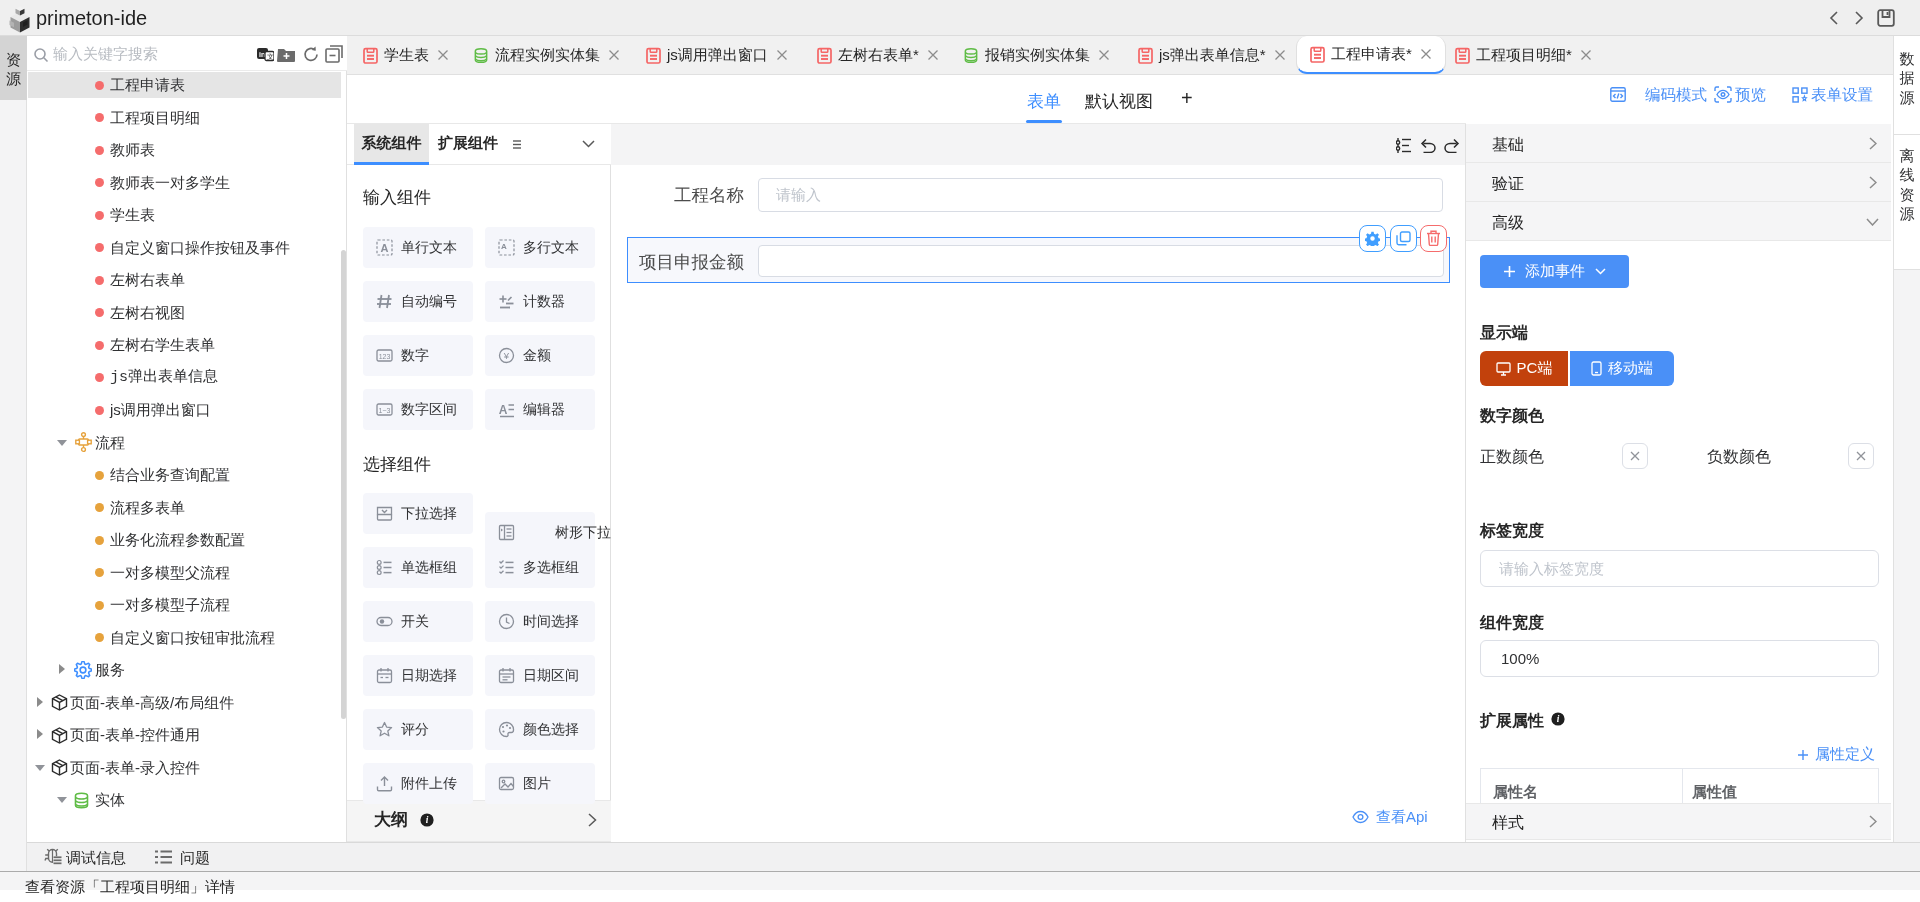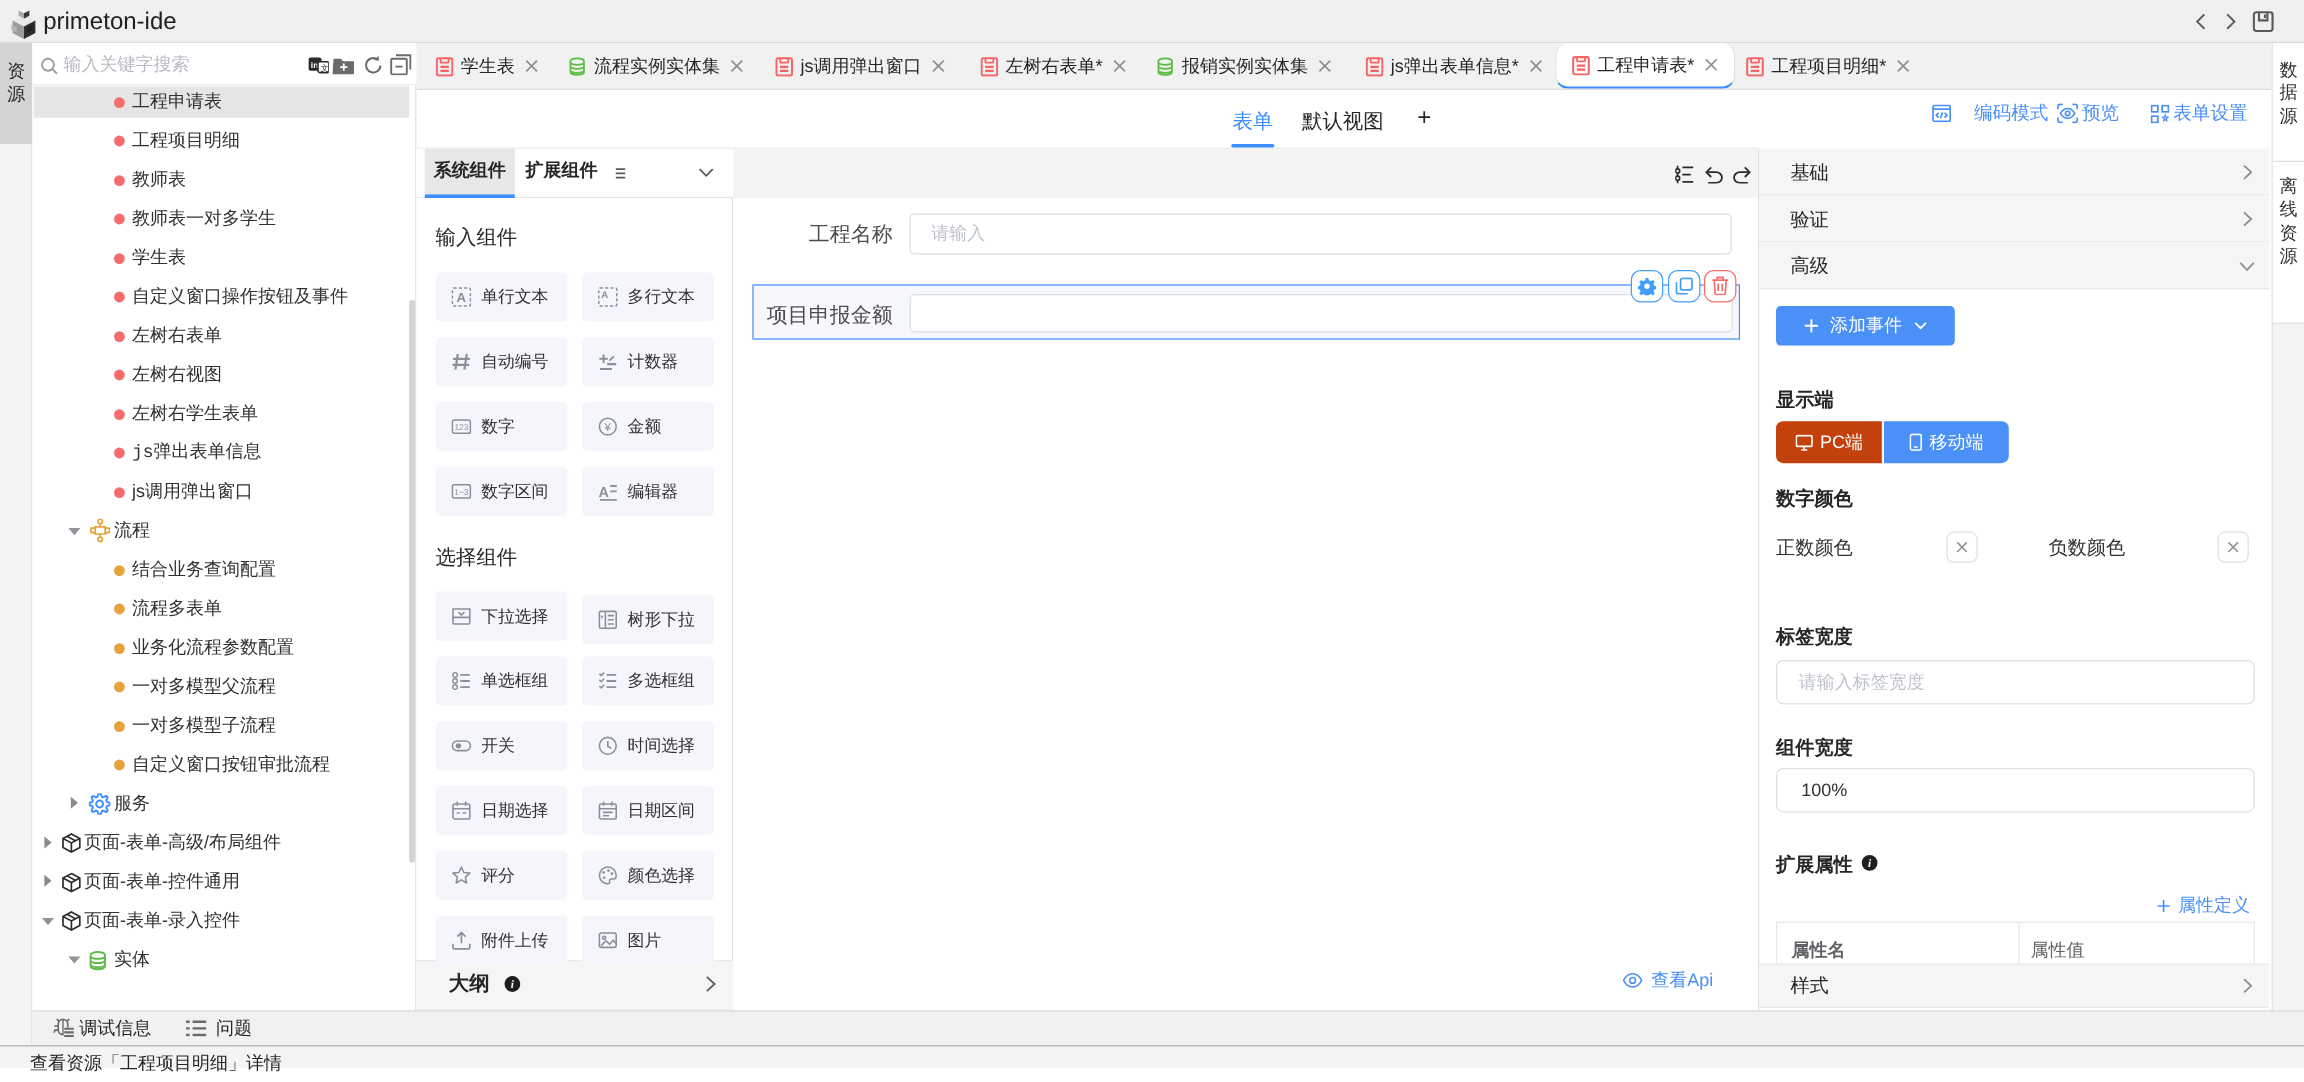--- a/index.html
+++ b/index.html
@@ -13,21 +13,21 @@
 #titlebar{left:0;top:0;width:1920px;height:36px;background:#efefef;border-bottom:1px solid #dcdcdc;}
 
 #tabbar{left:347px;top:36px;width:1546px;height:39px;background:#f1f1f1;}
 #tabbarline{left:347px;top:74px;width:1546px;height:1px;background:#e0e0e0;}
 .ftab{top:36px;height:38px;}
 .ftab .txt{font-size:15px;color:#262626;}
 .ftab .x{color:#8c8c8c;font-size:15px;margin-left:8px;}
 .ftab.active{background:#fff;border-left:1px solid #e0e0e0;border-right:1px solid #e0e0e0;border-bottom:2px solid #3d8eff;}
 
 #leftrail{left:0;top:36px;width:27px;height:835px;background:#f4f4f5;border-right:1px solid #e0e0e0;}
-#rtab-res{left:0;top:36px;width:27px;height:84px;background:#d4d4d4;font-size:15px;color:#262626;text-align:center;line-height:19.3px;padding-top:14px;}
+#rtab-res{left:0;top:36px;width:27px;height:64px;background:#d4d4d4;font-size:15px;color:#262626;text-align:center;line-height:19.3px;padding-top:14px;}
 
 #sidebar{left:27px;top:36px;width:320px;height:806px;background:#fff;border-right:1px solid #e0e0e0;}
 #searchrow{left:27px;top:36px;width:320px;height:35px;border-bottom:1px solid #ebebeb;background:#fff;}
 #searchrow .ph{position:absolute;left:26px;top:0;line-height:35px;color:#b8bcc2;font-size:15px;}
 
 #palette{left:347px;top:124px;width:264px;height:718px;background:#fff;border-right:1px solid #e0e0e0;}
 #pal-head{left:347px;top:124px;width:264px;height:41px;background:#fff;border-bottom:1px solid #e8e8e8;}
 #pal-tab1{left:354px;top:124px;width:75px;height:38px;background:#e7e7e7;font-size:15px;font-weight:bold;color:#262626;text-align:center;line-height:38px;}
 #pal-tab1-line{left:354px;top:162px;width:75px;height:3px;background:#3d8eff;}
 #pal-tab2{left:433px;top:124px;width:70px;height:38px;font-size:15px;font-weight:bold;color:#262626;text-align:center;line-height:38px;}
@@ -413,21 +413,21 @@
 <div class="abs pbtn" style="left:363px;top:493px;">
     <svg class="pic" width="17" height="17" viewBox="0 0 17 17">
       <g fill="none" stroke="#8a8f99" stroke-width="1.3">
         <path d="M1.5 2.5 h14 v7 h-14 z"></path>
         <path d="M6 5 l2.5 2.5 L11 5" stroke-width="1.4"></path>
         <path d="M1.5 9.5 v4.5 a1 1 0 0 0 1 1 h12 a1 1 0 0 0 1-1 V9.5"></path>
       </g>
     </svg>
     <span class="ptx">下拉选择</span>
   </div>
-<div class="abs pbtn" style="left:485px;top:496px;">
+<div class="abs pbtn" style="left:485px;top:512px;gap:32px;">
     <svg class="pic" width="17" height="17" viewBox="0 0 17 17">
       <g fill="none" stroke="#8a8f99" stroke-width="1.3">
         <rect x="1.5" y="1.5" width="14" height="14" rx="1"></rect>
         <line x1="6.5" y1="1.5" x2="6.5" y2="15.5"></line>
         <path d="M3 4.5 l2 1.5 -2 1.5 z" fill="#8a8f99" stroke="none"></path>
         <line x1="8.5" y1="5" x2="13.5" y2="5"></line>
         <line x1="8.5" y1="8.5" x2="13.5" y2="8.5"></line>
         <line x1="8.5" y1="12" x2="13.5" y2="12"></line>
       </g>
     </svg>
@@ -707,21 +707,21 @@
 <svg class="abs" style="left:1551px;top:712px;" width="14" height="14" viewBox="0 0 14 14">
     <circle cx="7" cy="7" r="6.6" fill="#1f1f1f"></circle>
     <text x="7" y="10.4" font-size="9.5" fill="#fff" text-anchor="middle" font-family="Liberation Serif" font-style="italic" font-weight="bold">i</text>
   </svg>
 <div class="abs flex" style="left:1797px;top:745px;font-size:15px;color:#4a90f7;"><svg width="12" height="12" viewBox="0 0 12 12" style="margin-right:6px;">
       <path d="M6 1 V11 M1 6 H11" stroke="#4a90f7" stroke-width="1.4"></path>
     </svg>属性定义</div>
 <div class="abs" style="left:1480px;top:768px;width:399px;height:35px;border-top:1px solid #e4e7ed;border-left:1px solid #e4e7ed;border-right:1px solid #e4e7ed;"></div>
 <div class="abs" style="left:1682px;top:768px;width:1px;height:35px;background:#e4e7ed;"></div>
 <div class="abs" style="left:1493px;top:783px;font-size:15px;color:#606266;font-weight:bold;">属性名</div>
-<div class="abs" style="left:1692px;top:783px;font-size:15px;color:#606266;font-weight:normal;">属性值</div>
+<div class="abs" style="left:1692px;top:783px;font-size:15px;color:#606266;font-weight:bold;">属性值</div>
 <div class="abs rsec" style="top:803px;height:37px;border-top:1px solid #e8e8e8;">
     <span class="t" style="line-height:37px;">样式</span>
   </div>
 <svg class="abs" style="left:1869px;top:815px;" width="8" height="13" viewBox="0 0 8 13">
     <path d="M1 1 L7 6.5 L1 12" fill="none" stroke="#8c8c8c" stroke-width="1.5"></path>
   </svg>
 
 <div class="abs" id="rightrail"></div>
 <div class="abs" style="left:1894px;top:36px;width:26px;height:233px;background:#fff;"></div>
 <div class="abs vtab" style="top:49px;">数<br>据<br>源</div>

